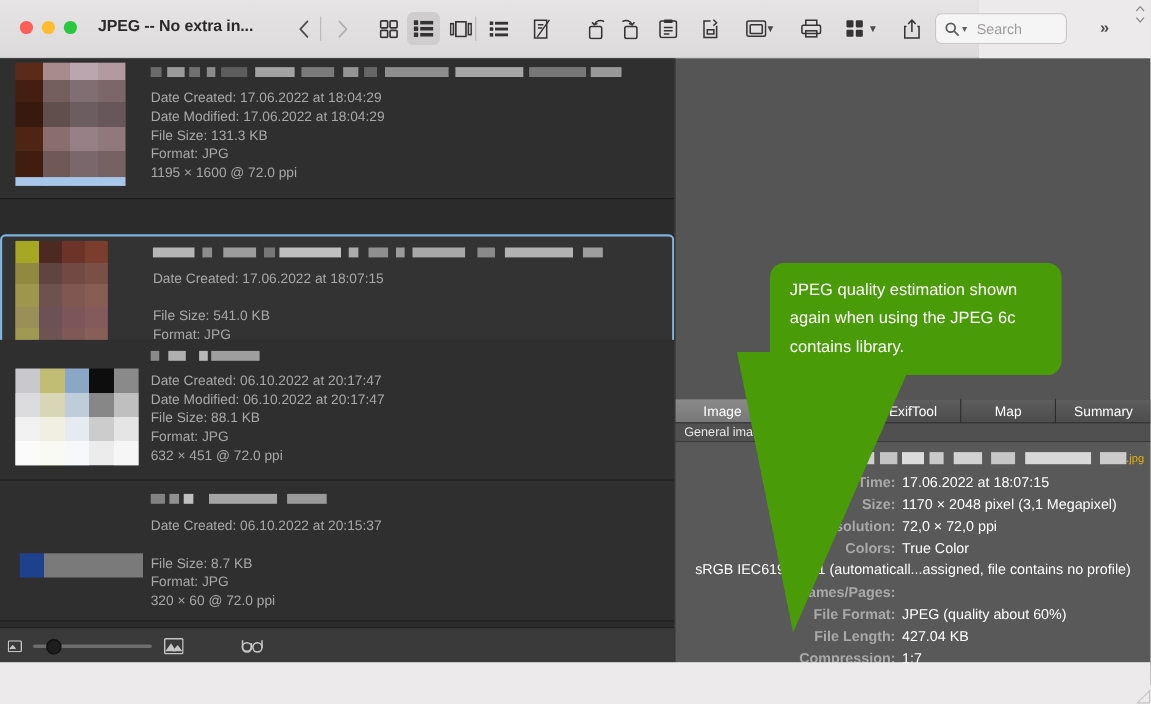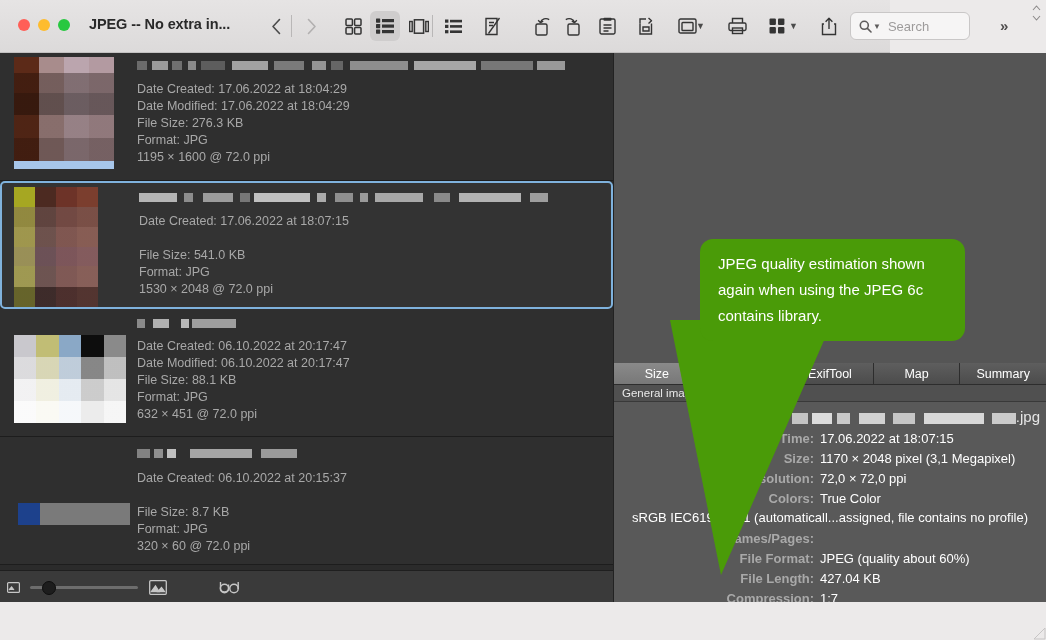--- a/index.html
+++ b/index.html
@@ -135,20 +135,21 @@
     left: 0;
     width: 613px;
     box-sizing: border-box;
     border-bottom: 1px solid #1d1d1d;
     background: #2f2f2f;
   }
   .row.selected {
     border: 2px solid #7fb2dd;
     border-radius: 5px;
     background: #333333;
+    margin-top: 32px;
   }
   .thumb {
     position: absolute;
     display: block;
     background-size: 100% 100%;
     image-rendering: pixelated;
   }
   .redact-line {
     position: absolute;
     white-space: nowrap;
@@ -319,22 +320,22 @@
     left: 0; top: 6px;
     width: 432px;
     height: 18px;
     text-align: right;
     padding-right: 6px;
     box-sizing: border-box;
     font-size: 13.5px;
     white-space: nowrap;
   }
   .dp-filename .ext {
-    font-size: 15px;
-    color: #e5e5e5;
+    font-size: 10px;
+    color: #eab308;
     vertical-align: baseline;
   }
   .dp-row {
     position: absolute;
     left: 0;
     width: 432px;
     font-size: 13px;
     line-height: 18px;
     white-space: nowrap;
   }
@@ -560,21 +561,21 @@
       <span class="thumb" style="left:14px;top:4px;width:100px;height:112px;
         background-image:
           linear-gradient(to bottom, rgba(0,0,0,0) 0 14%, rgba(20,8,3,0.35) 14% 32%, rgba(10,5,2,0.45) 32% 52%, rgba(40,20,12,0.25) 52% 72%, rgba(25,10,5,0.4) 72% 100%);"></span>
       <span class="sel-underline" style="left:14px;top:108px;width:100px;height:8px;"></span>
 
       <div class="redact-line" style="left:137px;top:8px;">
         <i style="width:10px;background:#6b6b6b"></i><i style="width:5px;background:#2f2f2f"></i><i style="width:16px;background:#9a9a9a"></i><i style="width:4px;background:#2f2f2f"></i><i style="width:10px;background:#707070"></i><i style="width:6px;background:#2f2f2f"></i><i style="width:8px;background:#8a8a8a"></i><i style="width:5px;background:#2f2f2f"></i><i style="width:24px;background:#5d5d5d"></i><i style="width:7px;background:#2f2f2f"></i><i style="width:36px;background:#a2a2a2"></i><i style="width:6px;background:#2f2f2f"></i><i style="width:30px;background:#7a7a7a"></i><i style="width:8px;background:#2f2f2f"></i><i style="width:14px;background:#949494"></i><i style="width:5px;background:#2f2f2f"></i><i style="width:12px;background:#666"></i><i style="width:7px;background:#2f2f2f"></i><i style="width:58px;background:#8e8e8e"></i><i style="width:6px;background:#2f2f2f"></i><i style="width:62px;background:#a6a6a6"></i><i style="width:5px;background:#2f2f2f"></i><i style="width:52px;background:#777"></i><i style="width:4px;background:#2f2f2f"></i><i style="width:28px;background:#999"></i>
       </div>
       <div class="meta" style="left:137px;top:28px;">Date Created: 17.06.2022 at 18:04:29</div>
       <div class="meta" style="left:137px;top:45px;">Date Modified: 17.06.2022 at 18:04:29</div>
-      <div class="meta" style="left:137px;top:62px;">File Size: 276.3 KB</div>
+      <div class="meta" style="left:137px;top:62px;">File Size: 131.3 KB</div>
       <div class="meta" style="left:137px;top:79px;">Format: JPG</div>
       <div class="meta" style="left:137px;top:96px;">1195 × 1600 @ 72.0 ppi</div>
     </div>
 
     <div class="row selected" style="top:128px;height:128px;">
       <span class="thumb" style="left:12px;top:4px;width:84px;height:120px;
         background-image:
           linear-gradient(to right, #a6a722 0 25%, #4c2a21 25% 50%, #6d3328 50% 75%, #7b3e2e 75% 100%);"></span>
       <span class="thumb" style="left:12px;top:4px;width:84px;height:120px;
         background-image:
@@ -647,21 +648,21 @@
         <path d="M19.2 2 V9"></path>
       </svg>
     </div>
 
   </div>
 
   <div class="rightpane">
 
 
     <div class="tabs">
-      <div class="tab active">Size</div>
+      <div class="tab active">Image</div>
       <div class="tab">Exif</div>
       <div class="tab">ExifTool</div>
       <div class="tab">Map</div>
       <div class="tab">Summary</div>
     </div>
 
     <div class="section-head">General image data:</div>
 
     <div class="datapanel">
 

